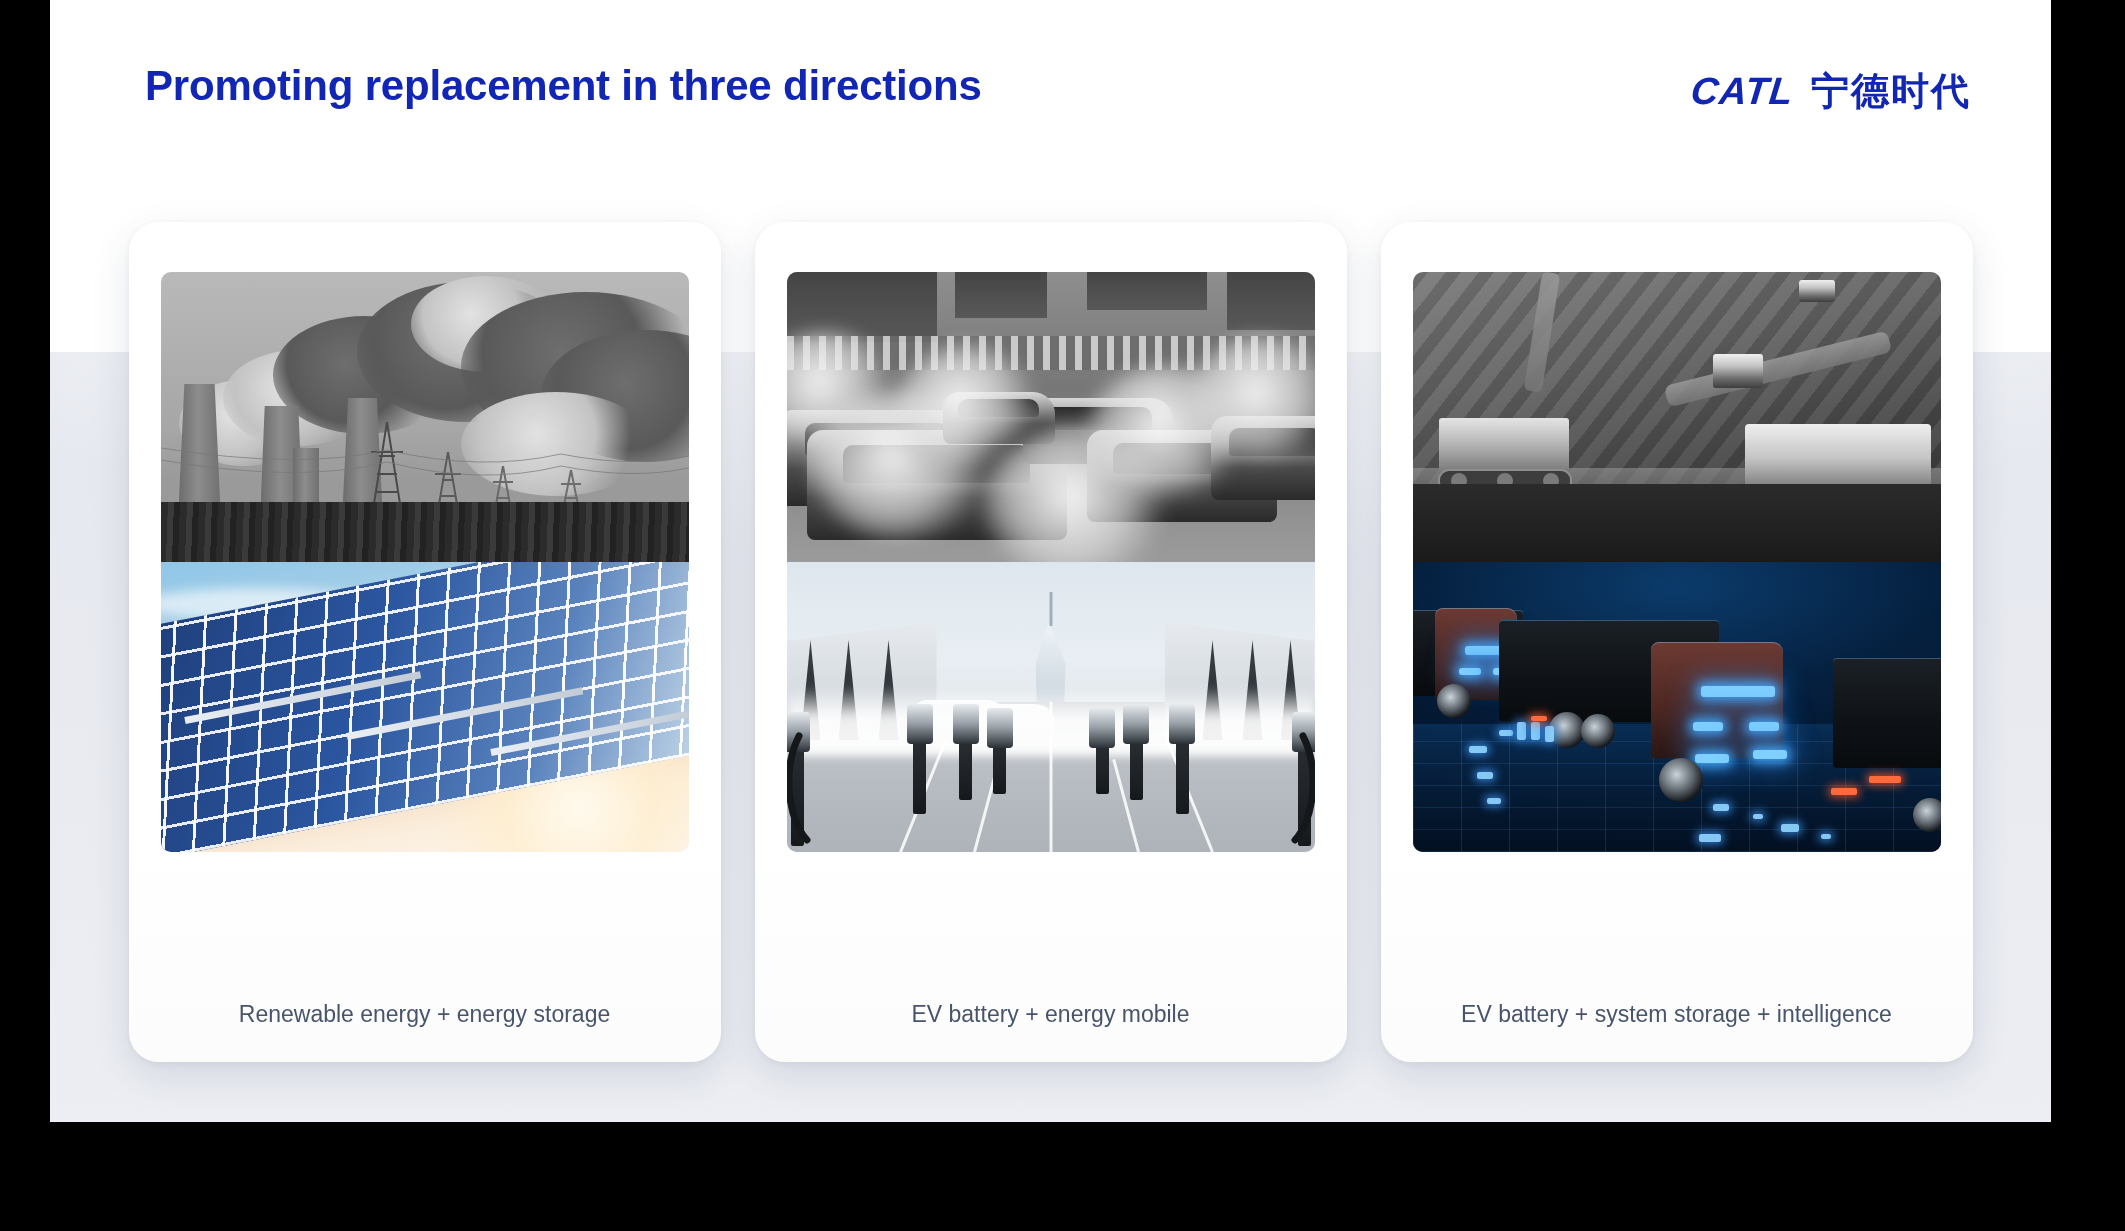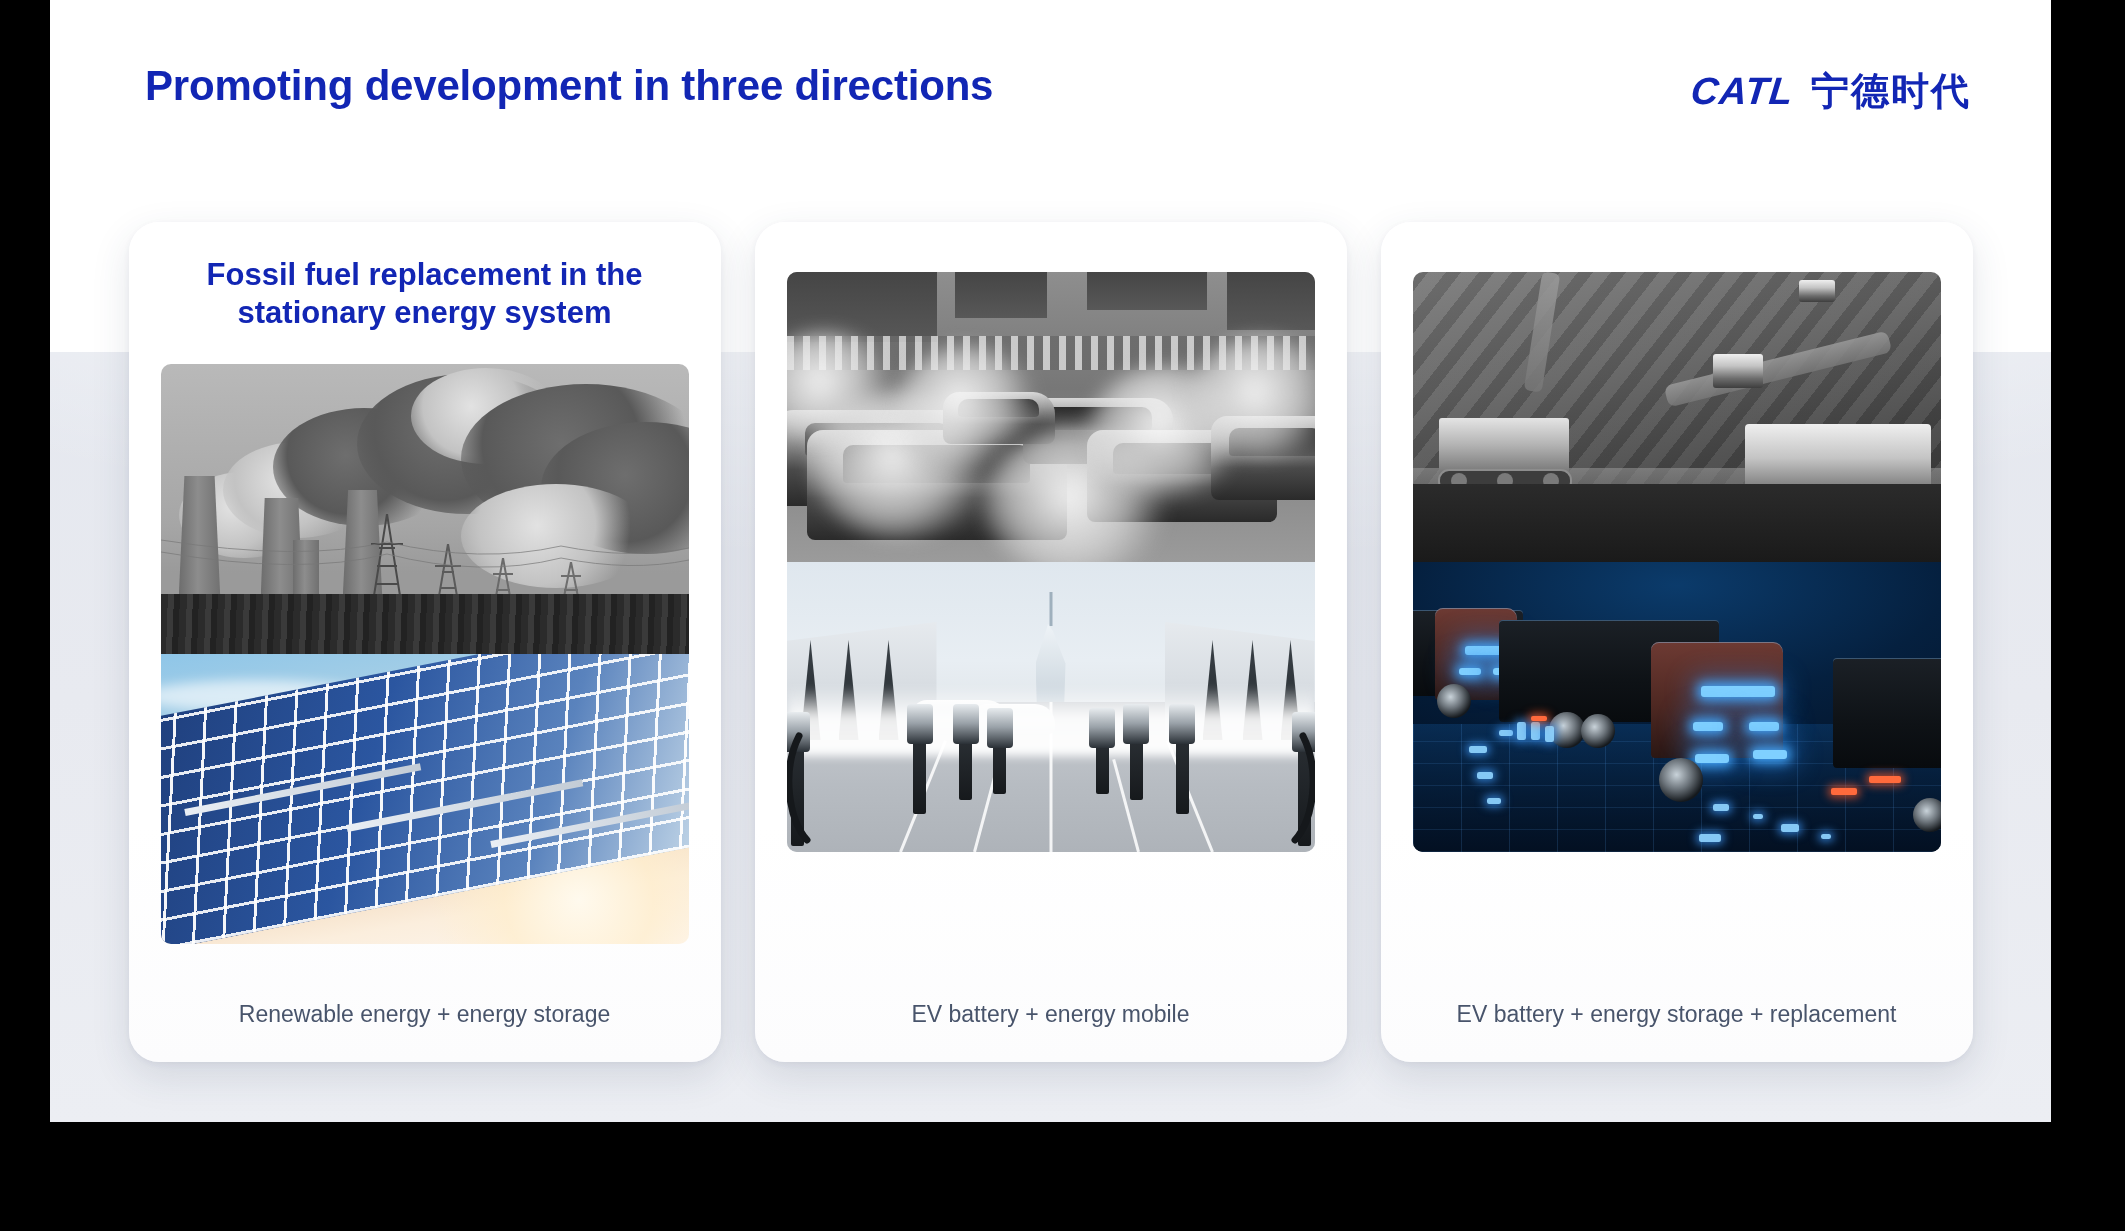--- a/index.html
+++ b/index.html
@@ -345,32 +345,31 @@
 </head>
 <body>
 
 <div id="stage">
 
   <div id="bg-upper"></div>
   <div id="bg-lower"></div>
   <div id="bg-wash"></div>
 
   <div id="header">
-    <div id="page-title">Promoting development in three directions</div>
+    <div id="page-title">Promoting replacement in three directions</div>
 
     <div id="brand-logo">
       <span id="brand-latin">CATL</span>
       <span id="brand-cn">宁德时代</span>
     </div>
   </div>
 
   <div id="cards">
 
     <div class="card">
-      <div class="card-title">Fossil fuel replacement in the stationary energy system</div>
 
       <div class="media">
 
         <div class="photo ph-powerplant">
           <div class="pp-smoke light" style="left:18px;  top:108px; width:130px; height:86px;"></div>
           <div class="pp-smoke light" style="left:62px;  top:78px;  width:150px; height:96px;"></div>
           <div class="pp-smoke" style="left:112px; top:44px;  width:182px; height:118px;"></div>
           <div class="pp-smoke" style="left:196px; top:10px;  width:220px; height:140px;"></div>
           <div class="pp-smoke light" style="left:250px; top:4px;   width:150px; height:96px;"></div>
           <div class="pp-smoke" style="left:300px; top:20px;  width:250px; height:150px;"></div>
@@ -576,17 +575,17 @@
           <div class="et-dot" style="left:300px; top:242px; width:16px; height:7px;"></div>
           <div class="et-dot" style="left:340px; top:252px; width:10px; height:5px;"></div>
           <div class="et-dot" style="left:368px; top:262px; width:18px; height:8px;"></div>
           <div class="et-dot" style="left:408px; top:272px; width:10px; height:5px;"></div>
           <div class="et-dot" style="left:286px; top:272px; width:22px; height:8px;"></div>
           <div class="et-red" style="left:118px; top:154px; width:16px; height:5px;"></div>
         </div>
 
       </div>
 
-      <div class="caption">EV battery + energy storage + replacement</div>
+      <div class="caption">EV battery + system storage + intelligence</div>
     </div>
 
   </div>
 </div>
 
 </body></html>

